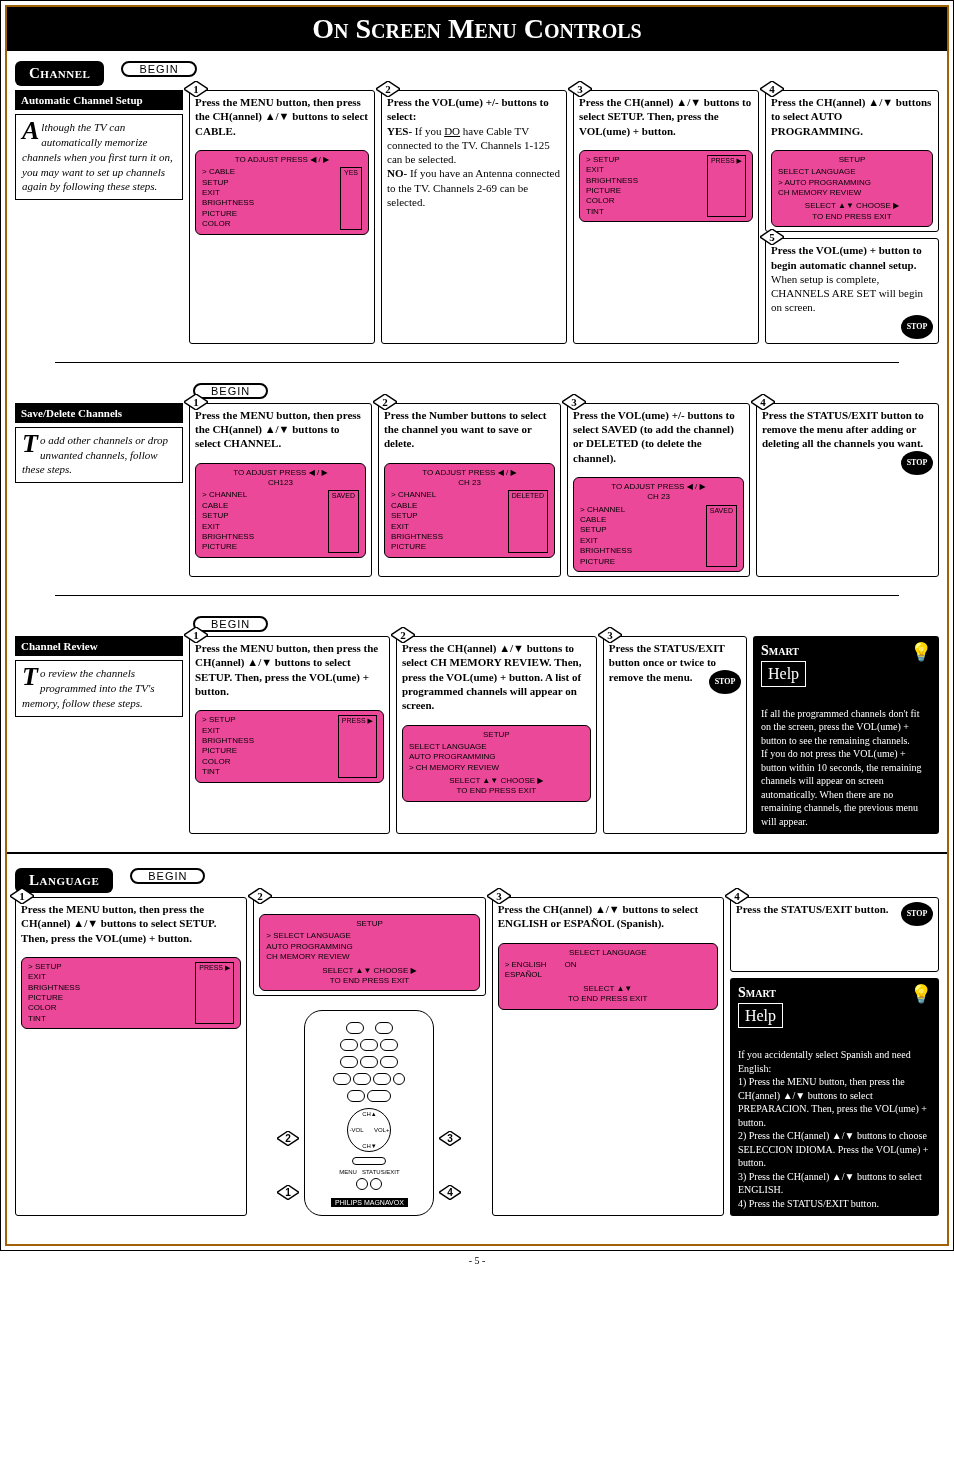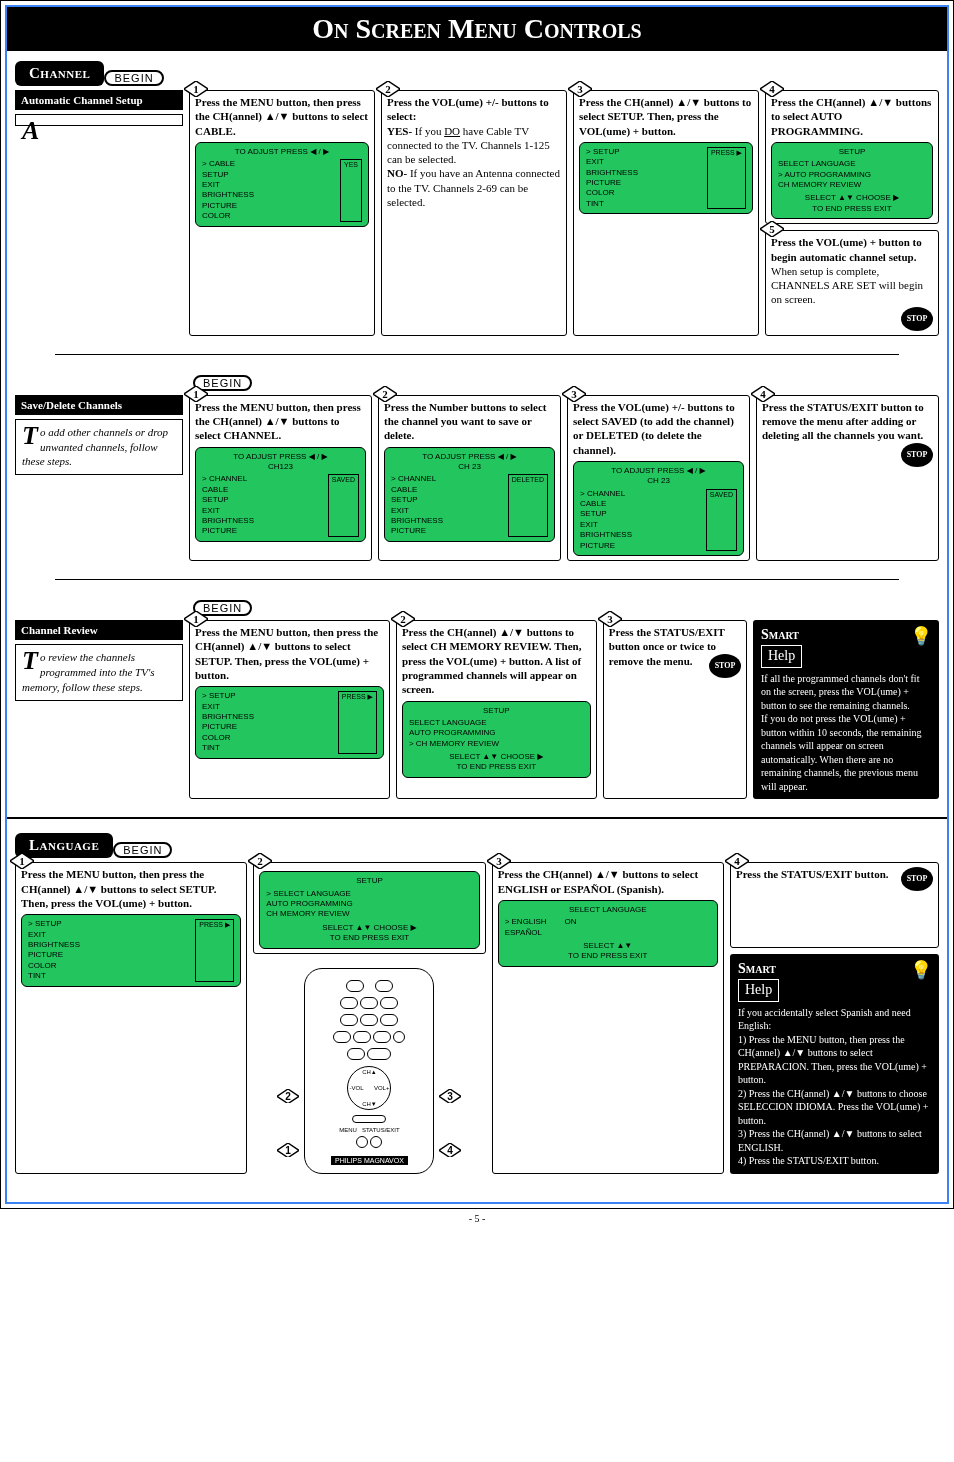--- a/index.html
+++ b/index.html
@@ -1,51 +1,51 @@
 <!DOCTYPE html>
 <html><head>
 <meta charset="utf-8">
 <style>
   * { box-sizing: border-box; margin: 0; padding: 0; }
   body { font-family: Georgia, 'Times New Roman', serif; background: #fff; width: 954px; margin: 0 auto; }
   .page { border: 1px solid #000; padding: 4px; position: relative; }
-  .inner { border: 2px solid #3b82f6; padding: 0; }
+  .inner { border: 2px solid #a16207; padding: 0; }
   .title-bar { background: #000; color: #fff; text-align: center; padding: 6px; font-size: 28px; font-weight: bold; font-variant: small-caps; }
   .content { padding: 10px 8px; }
   .row { display: flex; gap: 6px; margin-bottom: 18px; }
   .divider { border: 0; border-top: 1px solid #000; margin: 10px 40px 18px; position: relative; }
   .divider::after { content: ""; position: absolute; left: 50%; top: -5px; width: 30px; height: 8px; background: #000; border-radius: 50%; transform: translateX(-50%); }
 
   .section-tab { display: inline-block; background: #000; color: #fff; padding: 4px 14px; font-size: 15px; font-weight: bold; border-radius: 6px; font-variant: small-caps; letter-spacing: 0.5px; }
-  .tab-wrap { display: flex; align-items: flex-end; gap: 0; margin-bottom: 4px; }
-  .begin { border: 2px solid #000; border-radius: 10px; padding: 0 8px; font-size: 11px; font-family: Arial, sans-serif; letter-spacing: 1px; display: inline-block; }
+  .tab-wrap { display: flex; align-items: flex-start; gap: 17px; margin-bottom: 4px; }
+  .begin { border: 2px solid #000; border-radius: 10px; padding: 0 16px; font-size: 11px; font-family: Arial, sans-serif; letter-spacing: 1px; display: inline-block; }
 
   .sidecol { width: 168px; flex: 0 0 168px; }
   .blackbox { background: #000; color: #fff; padding: 4px 6px; font-size: 11px; font-weight: bold; margin-bottom: 4px; }
   .descbox { border: 1.5px solid #000; padding: 5px 6px; font-size: 11px; font-style: italic; line-height: 1.35; }
   .descbox .dropcap { float: left; font-size: 26px; line-height: 22px; font-weight: bold; margin-right: 2px; font-style: italic; }
 
   .step { border: 1.5px solid #000; padding: 4px 5px; font-size: 11px; line-height: 1.3; position: relative; border-radius: 3px; flex: 1; }
   .stepnum { position: absolute; top: -10px; left: -6px; width: 24px; height: 16px; }
   .stepnum svg { width: 24px; height: 16px; }
   .step b { font-weight: bold; }
   .underline { text-decoration: underline; }
 
-  .osd { border: 1.5px solid #000; border-radius: 6px; padding: 4px 6px; margin-top: 4px; font-family: Arial, sans-serif; font-size: 8px; line-height: 1.3; background: #22c55e; }
+  .osd { border: 1.5px solid #000; border-radius: 6px; padding: 4px 6px; margin-top: 12px; font-family: Arial, sans-serif; font-size: 8px; line-height: 1.3; background: #ec4899; }
   .osd .hdr { text-align: center; font-size: 8px; margin-bottom: 2px; }
   .osd .row2 { display: flex; justify-content: space-between; }
   .btn { border: 1px solid #000; padding: 0 3px; font-size: 7px; }
   .stop { display: inline-block; background: #000; color: #fff; border-radius: 50%; width: 32px; height: 24px; font-size: 8px; font-weight: bold; text-align: center; line-height: 24px; float: right; }
 
   .col { display: flex; flex-direction: column; gap: 6px; flex: 1; }
 
   .smarthelp { background: #000; color: #fff; padding: 6px 8px; font-size: 10px; line-height: 1.35; position: relative; border-radius: 3px; }
   .smarthelp .sh-title { font-weight: bold; font-size: 14px; font-variant: small-caps; }
   .smarthelp .bulb { position: absolute; right: 6px; top: 4px; font-size: 18px; }
-  .smarthelp .sh-sub { background: #000; display: inline-block; padding: 1px 6px; border: 1px solid #fff; margin-bottom: 4px; font-size: 14px; }
+  .smarthelp .sh-sub { background: #000; display: inline-block; padding: 1px 6px; border: 1px solid #fff; margin-bottom: 20px; font-size: 16px; }
 
   .remote-area { display: flex; justify-content: center; margin-top: 8px; }
   .remote { border: 1.5px solid #000; border-radius: 18px; width: 130px; padding: 8px 6px; font-family: Arial, sans-serif; font-size: 7px; text-align: center; position: relative; }
   .remote .rbtn { display: inline-block; border: 1px solid #000; border-radius: 8px; width: 18px; height: 12px; margin: 1px; }
   .remote .rrow { margin: 2px 0; }
   .remote .dpad { width: 44px; height: 44px; border: 1px solid #000; border-radius: 50%; margin: 4px auto; position: relative; }
   .remote .logo { background: #000; color: #fff; padding: 1px 4px; font-size: 7px; display: inline-block; margin-top: 4px; }
   .rpoint { position: absolute; width: 22px; height: 16px; }
   .page-num { text-align: center; font-size: 10px; padding: 4px; }
 </style>
@@ -58,21 +58,21 @@
   <div class="content">
 
     <div class="tab-wrap">
       <span class="section-tab">Channel</span>
       <span class="begin">BEGIN</span>
     </div>
 
     <div class="row">
       <div class="sidecol">
         <div class="blackbox">Automatic Channel Setup</div>
-        <div class="descbox"><span class="dropcap">A</span></div>
+        <div class="descbox"><span class="dropcap">A</span><span>lthough the TV can automatically memorize channels when you first turn it on, you may want to set up channels again by following these steps.</span></div>
       </div>
 
       <div class="step">
         <div class="stepnum"><svg viewBox="0 0 24 16">
                 <polygon points="12,0 24,8 12,16 0,8" fill="#fff" stroke="#000" stroke-width="1.5"></polygon>
                 <text x="12" y="12" text-anchor="middle" font-size="11" font-weight="bold">1</text>
               </svg></div>
         <b>Press the MENU button, then press the CH(annel) ▲/▼ buttons to select CABLE.</b>
         <div class="osd">
           <div class="hdr">TO ADJUST PRESS ◀ / ▶</div>

